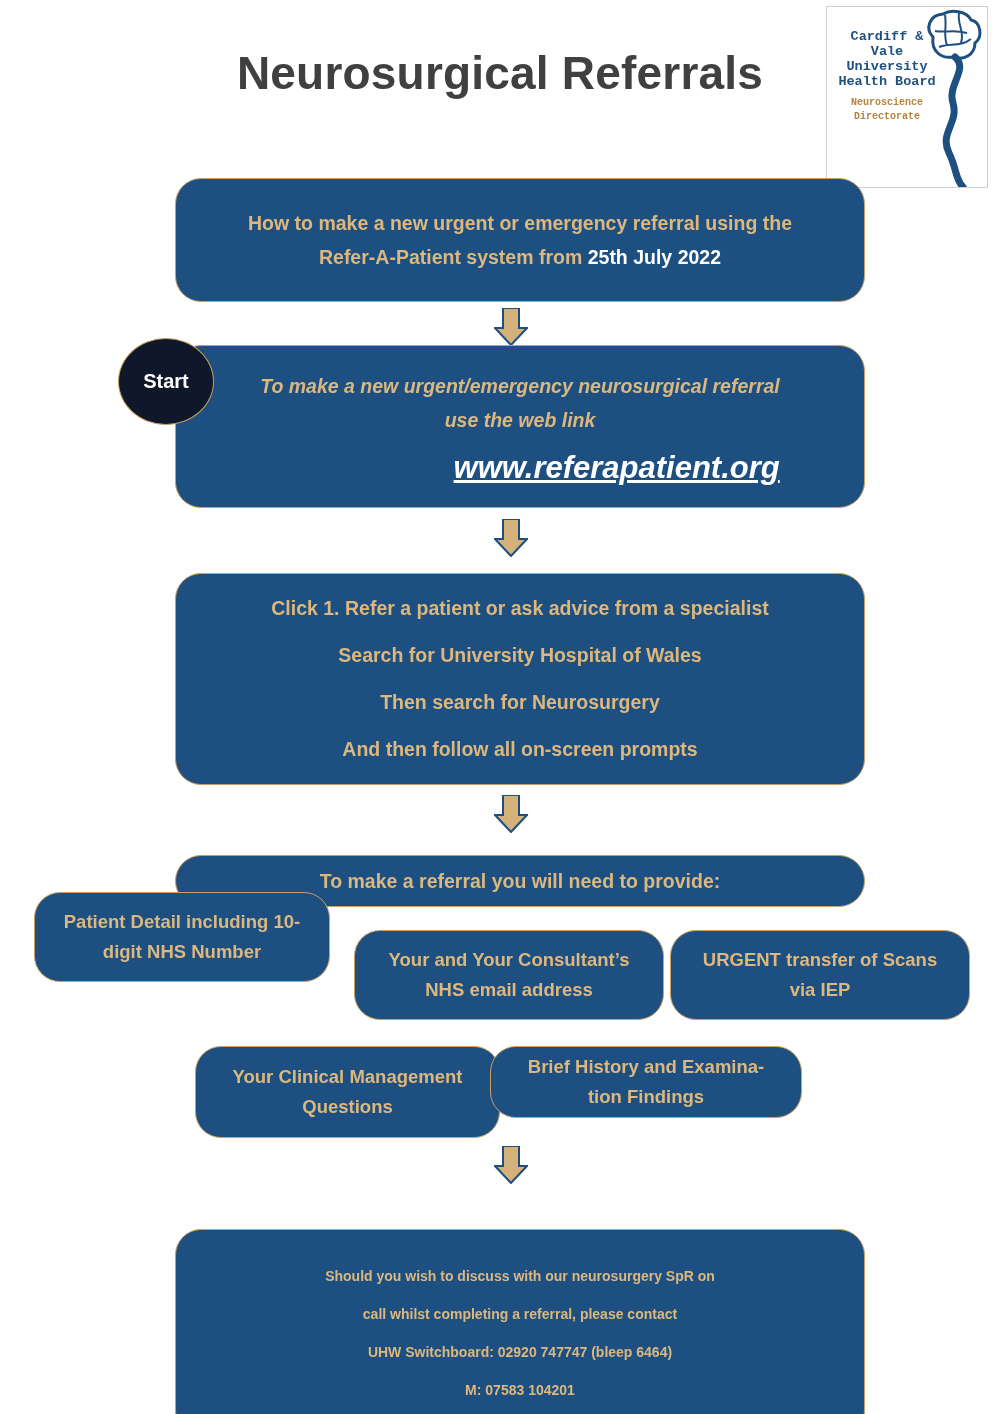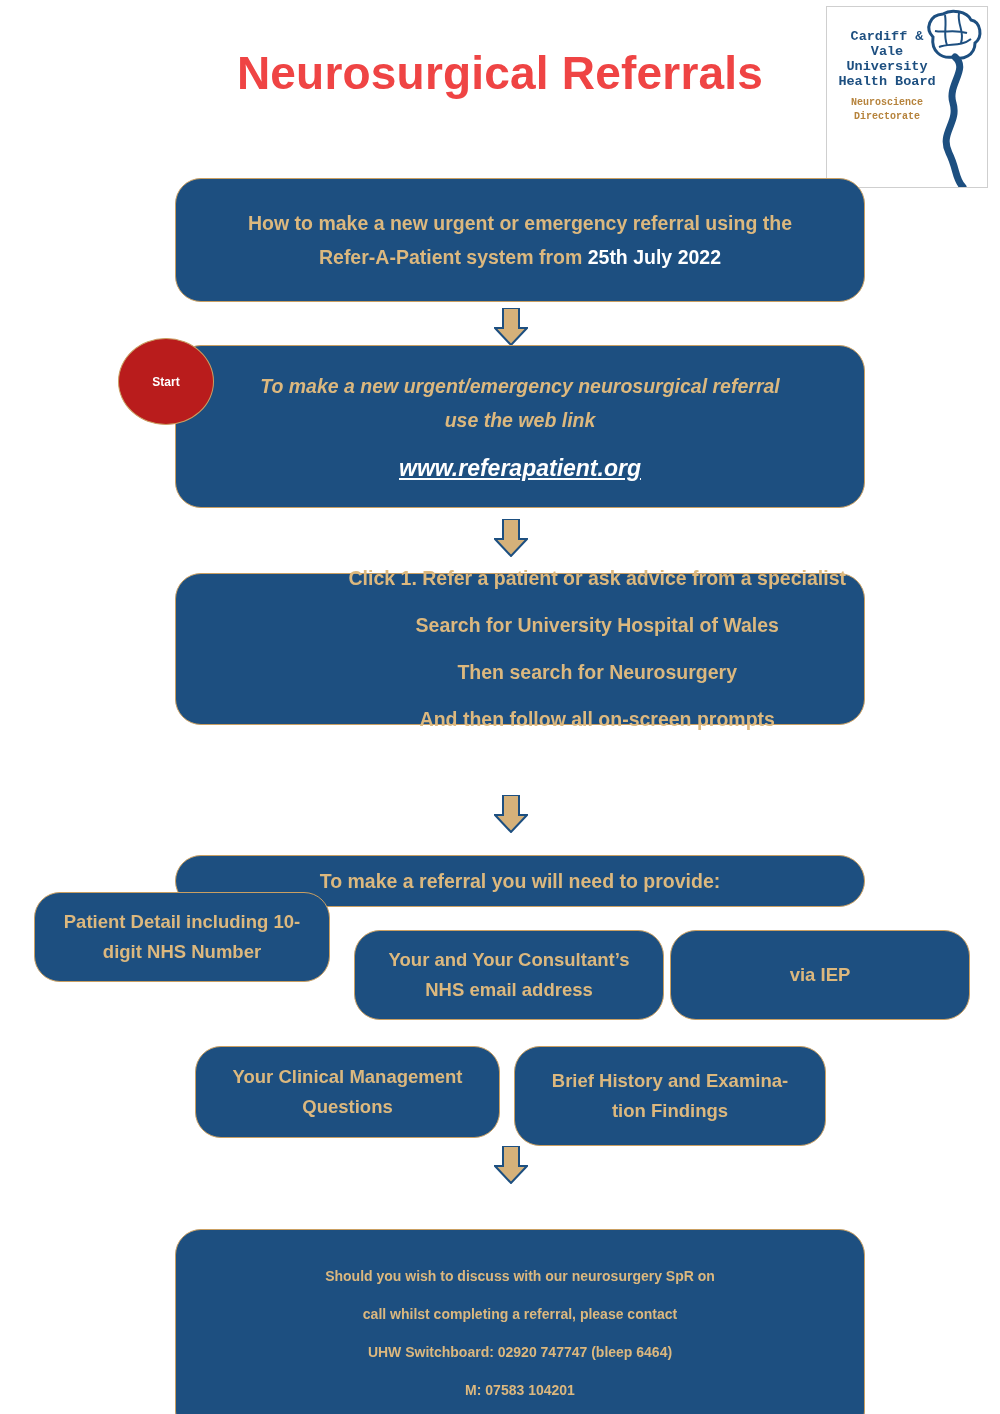--- a/index.html
+++ b/index.html
@@ -22,21 +22,21 @@
 
   
   .title {
     position: absolute;
     top: 46px;
     left: 0;
     width: 1000px;
     text-align: center;
     font-size: 46px;
     font-weight: bold;
-    color: #ef4444;
+    color: #404040;
     letter-spacing: 0.2px;
   }
 
   
   .logo {
     position: absolute;
     top: 6px;
     right: 12px;
     width: 162px;
     height: 182px;
@@ -86,45 +86,46 @@
     justify-content: center;
     text-align: center;
     padding: 24px 18px;
   }
   .box .line { display: block; }
   .white { color: #ffffff; }
   .linkline {
     display: block;
     color: #ffffff;
     text-decoration: underline;
-    font-size: 23px;
+    font-size: 31px;
     margin-top: 14px;
+    text-align: right;
   }
 
   
   #box-intro {
     left: 175px; top: 178px; width: 690px; height: 124px;
     font-size: 19.5px; line-height: 34px;
   }
   #start-oval {
     position: absolute;
     left: 118px; top: 338px; width: 94px; height: 85px;
-    background: #b91c1c; border: 1.5px solid #c99f62;
+    background: #0f172a; border: 1.5px solid #c99f62;
     border-radius: 50%;
-    color: #ffffff; font-weight: bold; font-size: 12px;
+    color: #ffffff; font-weight: bold; font-size: 20px;
     display: flex; align-items: center; justify-content: center;
     z-index: 3;
   }
   #box-weblink {
     left: 175px; top: 345px; width: 690px; height: 163px;
     font-size: 19.5px; line-height: 34px; font-style: italic;
   }
   #box-steps {
-    left: 175px; top: 573px; width: 690px; height: 152px;
-    font-size: 19.5px; line-height: 47px; justify-content: flex-end;
+    left: 175px; top: 573px; width: 690px; height: 212px;
+    font-size: 19.5px; line-height: 47px;
   }
   #box-provide {
     left: 175px; top: 855px; width: 690px; height: 52px;
     font-size: 19.5px; line-height: 28px;
   }
   #box-d1 {
     left: 34px; top: 892px; width: 296px; height: 90px;
     font-size: 18.5px; line-height: 30px;
   }
   #box-d2 {
@@ -133,21 +134,21 @@
   }
   #box-d3 {
     left: 670px; top: 930px; width: 300px; height: 90px;
     font-size: 18.5px; line-height: 30px;
   }
   #box-d4 {
     left: 195px; top: 1046px; width: 305px; height: 92px;
     font-size: 18.5px; line-height: 30px;
   }
   #box-d5 {
-    left: 514px; top: 1046px; width: 312px; height: 100px;
+    left: 490px; top: 1046px; width: 312px; height: 72px;
     font-size: 18.5px; line-height: 30px;
   }
   #box-contact {
     left: 175px; top: 1192px; width: 690px; height: 208px;
     font-size: 14px; line-height: 38px; margin-top: 37px;
   }
 
   
   .arrow {
     position: absolute;
@@ -232,20 +233,21 @@
     </div>
   </div>
   <div class="box" id="box-d2">
     <div>
       <span class="line">Your and Your Consultant’s</span>
       <span class="line">NHS email address</span>
     </div>
   </div>
   <div class="box" id="box-d3">
     <div>
+      <span class="line">URGENT transfer of Scans</span>
       <span class="line">via IEP</span>
     </div>
   </div>
   <div class="box" id="box-d4">
     <div>
       <span class="line">Your Clinical Management</span>
       <span class="line">Questions</span>
     </div>
   </div>
   <div class="box" id="box-d5">

